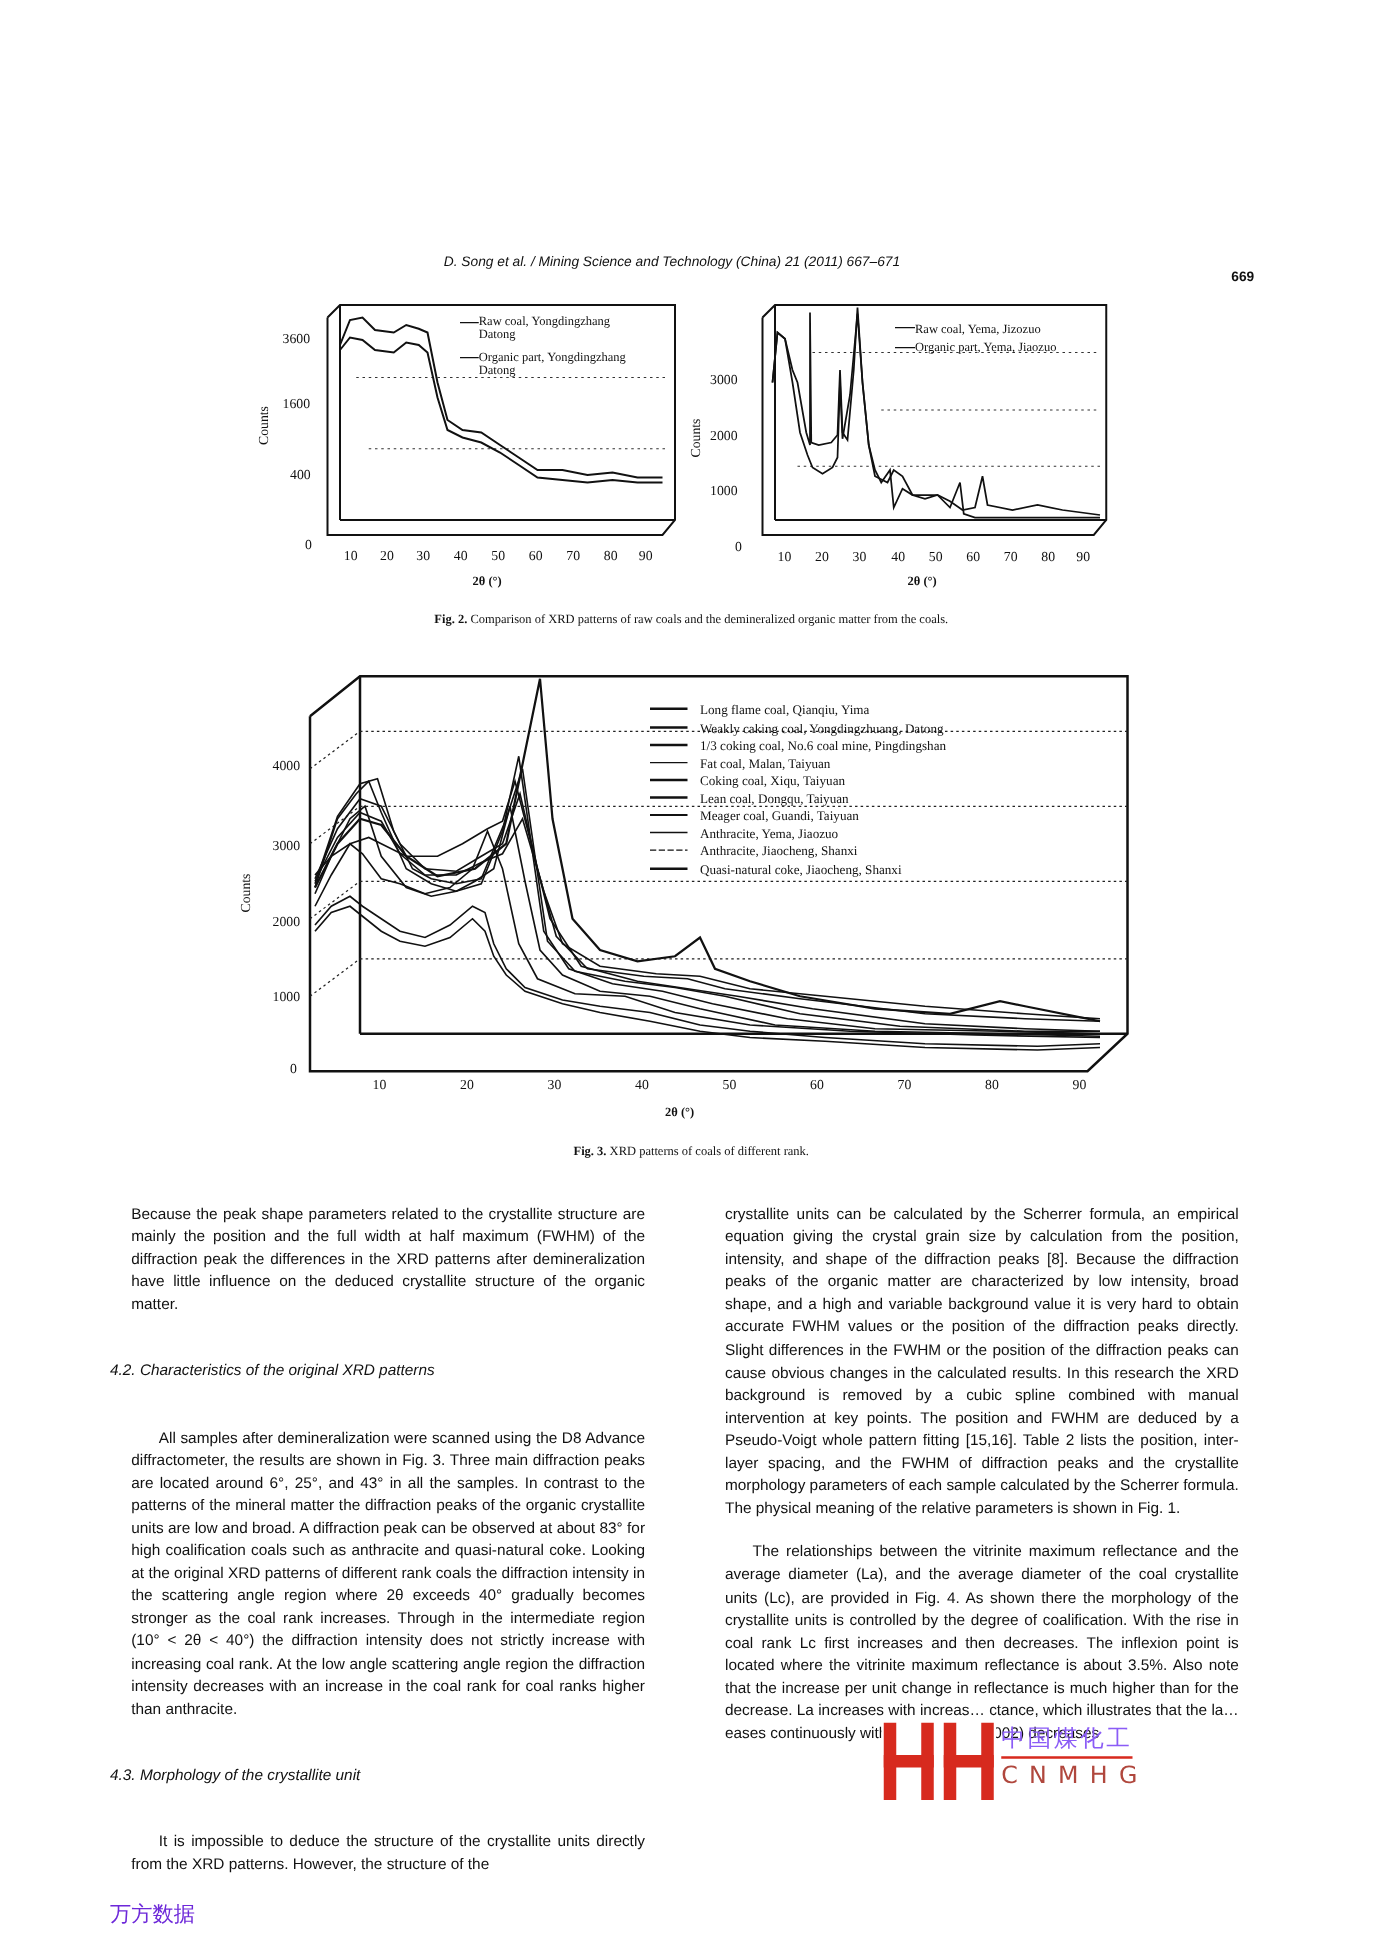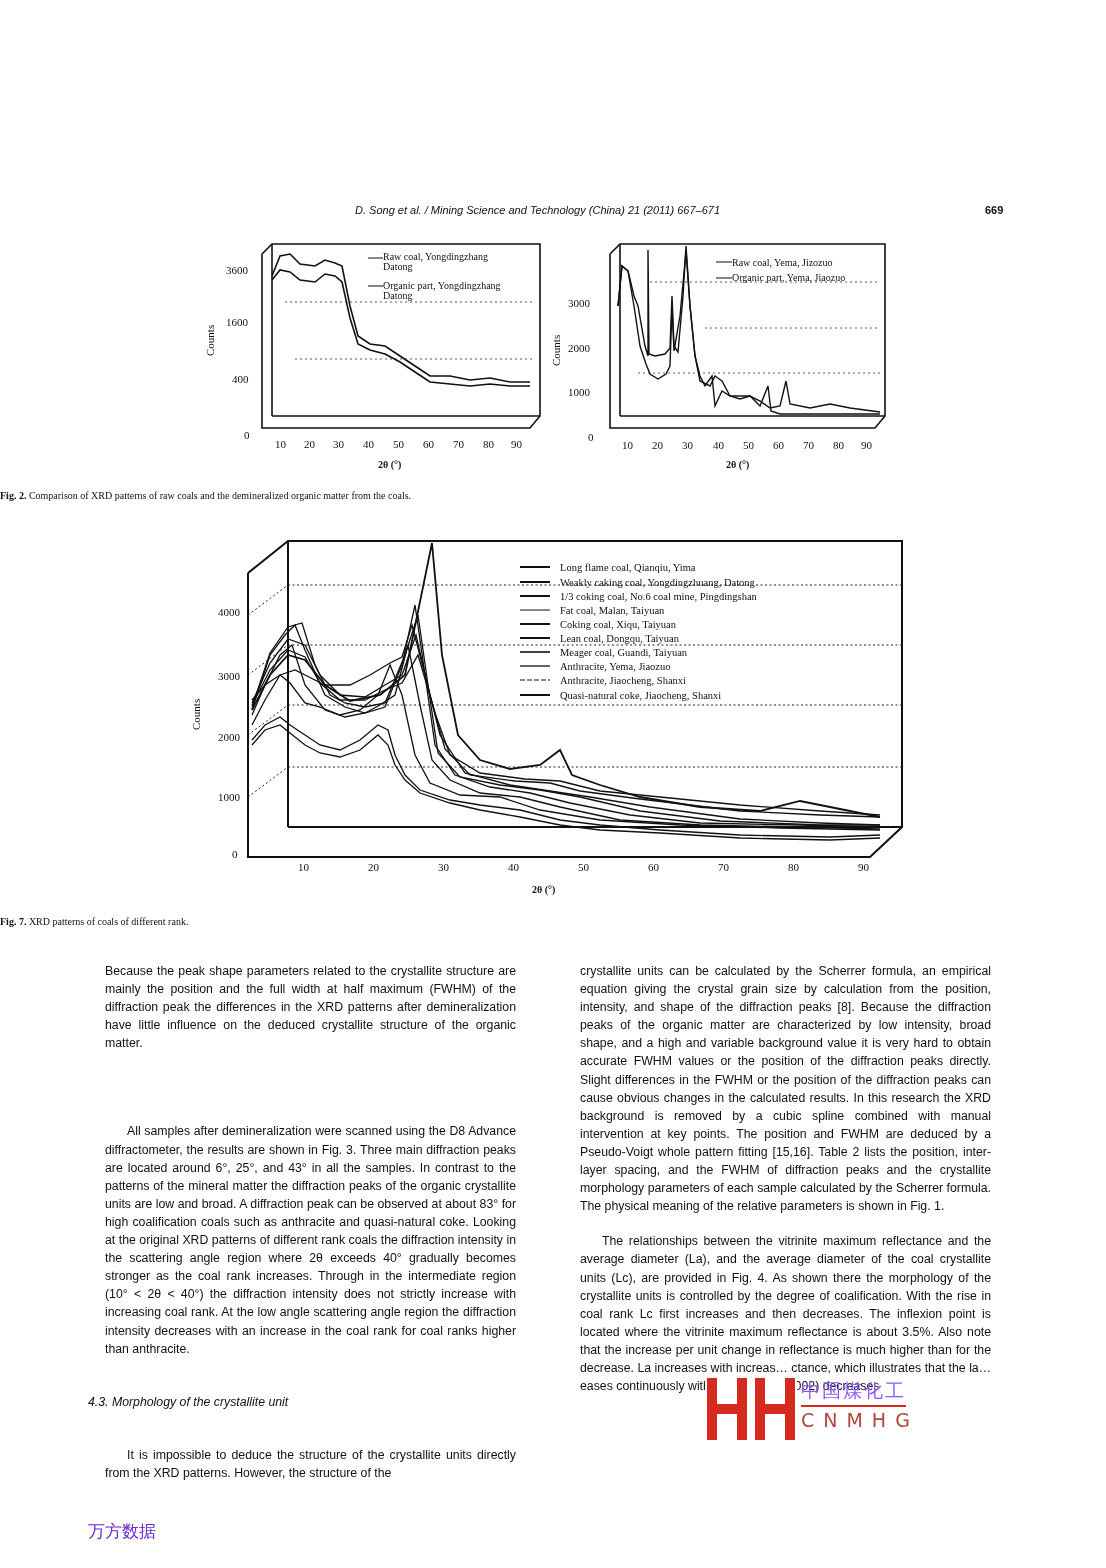--- a/index.html
+++ b/index.html
@@ -1,23 +1,23 @@
 <!DOCTYPE html>
 <html><head>
 <meta charset="utf-8">
 <style>
   html, body { margin: 0; padding: 0; background: #ffffff; }
   body { width: 1106px; height: 1568px; position: relative; overflow: hidden;
          font-family: "Liberation Sans", sans-serif; color: #111; }
   .abs { position: absolute; }
   .running-head { left: 355px; top: 204px; font-size: 11px; font-style: italic; }
-  .page-num { left: 985px; top: 204px; font-size: 11px; font-weight: bold; }
+  .page-num { left: 985px; top: 216px; font-size: 11px; font-weight: bold; }
   .serif { font-family: "Liberation Serif", serif; }
   svg text { font-family: "Liberation Serif", serif; }
-  .caption { font-size: 10px; text-align: left; width: 100%; }
+  .caption { font-size: 10px; text-align: center; width: 100%; }
   .caption b { font-weight: bold; }
   .col { position: absolute; width: 445px; font-size: 12.3px; line-height: 18.1px; text-align: justify; }
   .col p { margin: 17px; }
   .col .indent { text-indent: 22px; }
   .col h3 { margin: 0; font-size: 12.3px; font-style: italic; font-weight: normal; }
   .gap { height: 18px; }
   .footer-cn { left: 88px; top: 1520px; font-size: 17px; color: #6d28d9; font-family: "DejaVu Sans", sans-serif; }
   .watermark { left: 705px; top: 1378px; width: 310px; height: 62px; }
   .wm-cn { position: absolute; left: 96px; top: 0px; font-size: 19px; color: #8b5cf6; font-family: "DejaVu Sans", sans-serif; letter-spacing: 2px; background: rgba(255,255,255,0.0); }
   .wm-en { position: absolute; left: 96px; top: 31px; font-size: 19px; color: #b0473d; letter-spacing: 9px; font-family: "DejaVu Sans", sans-serif; }
@@ -174,26 +174,27 @@
     <line x1="340" y1="131" x2="370" y2="131" stroke="#111" stroke-width="1.3"></line>
       <text x="380" y="135">Anthracite, Yema, Jiaozuo</text>
     <line x1="340" y1="145" x2="370" y2="145" stroke="#111" stroke-width="1" stroke-dasharray="5,2"></line>
       <text x="380" y="149">Anthracite, Jiaocheng, Shanxi</text>
     <line x1="340" y1="160" x2="370" y2="160" stroke="#111" stroke-width="2"></line>
       <text x="380" y="164">Quasi-natural coke, Jiaocheng, Shanxi</text>
   </g>
 </svg>
 
 <div class="abs serif caption" style="top:916px;left:0">
-  <b>Fig. 7.</b><span> XRD patterns of coals of different rank.</span>
+  <b>Fig. 3.</b><span> XRD patterns of coals of different rank.</span>
 </div>
 
 <div class="col" style="left:88px;top:945px">
   <p>Because the peak shape parameters related to the crystallite structure are mainly the position and the full width at half maximum (FWHM) of the diffraction peak the differences in the XRD patterns after demineralization have little influence on the deduced crystallite structure of the organic matter.</p>
   <div class="gap"></div>
+  <h3>4.2. Characteristics of the original XRD patterns</h3>
   <div class="gap"></div>
   <p class="indent">All samples after demineralization were scanned using the D8 Advance diffractometer, the results are shown in Fig. 3. Three main diffraction peaks are located around 6°, 25°, and 43° in all the samples. In contrast to the patterns of the mineral matter the diffraction peaks of the organic crystallite units are low and broad. A diffraction peak can be observed at about 83° for high coalification coals such as anthracite and quasi-natural coke. Looking at the original XRD patterns of different rank coals the diffraction intensity in the scattering angle region where 2θ exceeds 40° gradually becomes stronger as the coal rank increases. Through in the intermediate region (10° &lt; 2θ &lt; 40°) the diffraction intensity does not strictly increase with increasing coal rank. At the low angle scattering angle region the diffraction intensity decreases with an increase in the coal rank for coal ranks higher than anthracite.</p>
   <div class="gap"></div>
   <h3>4.3. Morphology of the crystallite unit</h3>
   <div class="gap"></div>
   <p class="indent">It is impossible to deduce the structure of the crystallite units directly from the XRD patterns. However, the structure of the</p>
 </div>
 
 <div class="col" style="left:563px;top:945px">
   <p>crystallite units can be calculated by the Scherrer formula, an empirical equation giving the crystal grain size by calculation from the position, intensity, and shape of the diffraction peaks [8]. Because the diffraction peaks of the organic matter are characterized by low intensity, broad shape, and a high and variable background value it is very hard to obtain accurate FWHM values or the position of the diffraction peaks directly. Slight differences in the FWHM or the position of the diffraction peaks can cause obvious changes in the calculated results. In this research the XRD background is removed by a cubic spline combined with manual intervention at key points. The position and FWHM are deduced by a Pseudo-Voigt whole pattern fitting [15,16]. Table 2 lists the position, inter-layer spacing, and the FWHM of diffraction peaks and the crystallite morphology parameters of each sample calculated by the Scherrer formula. The physical meaning of the relative parameters is shown in Fig. 1.</p>

